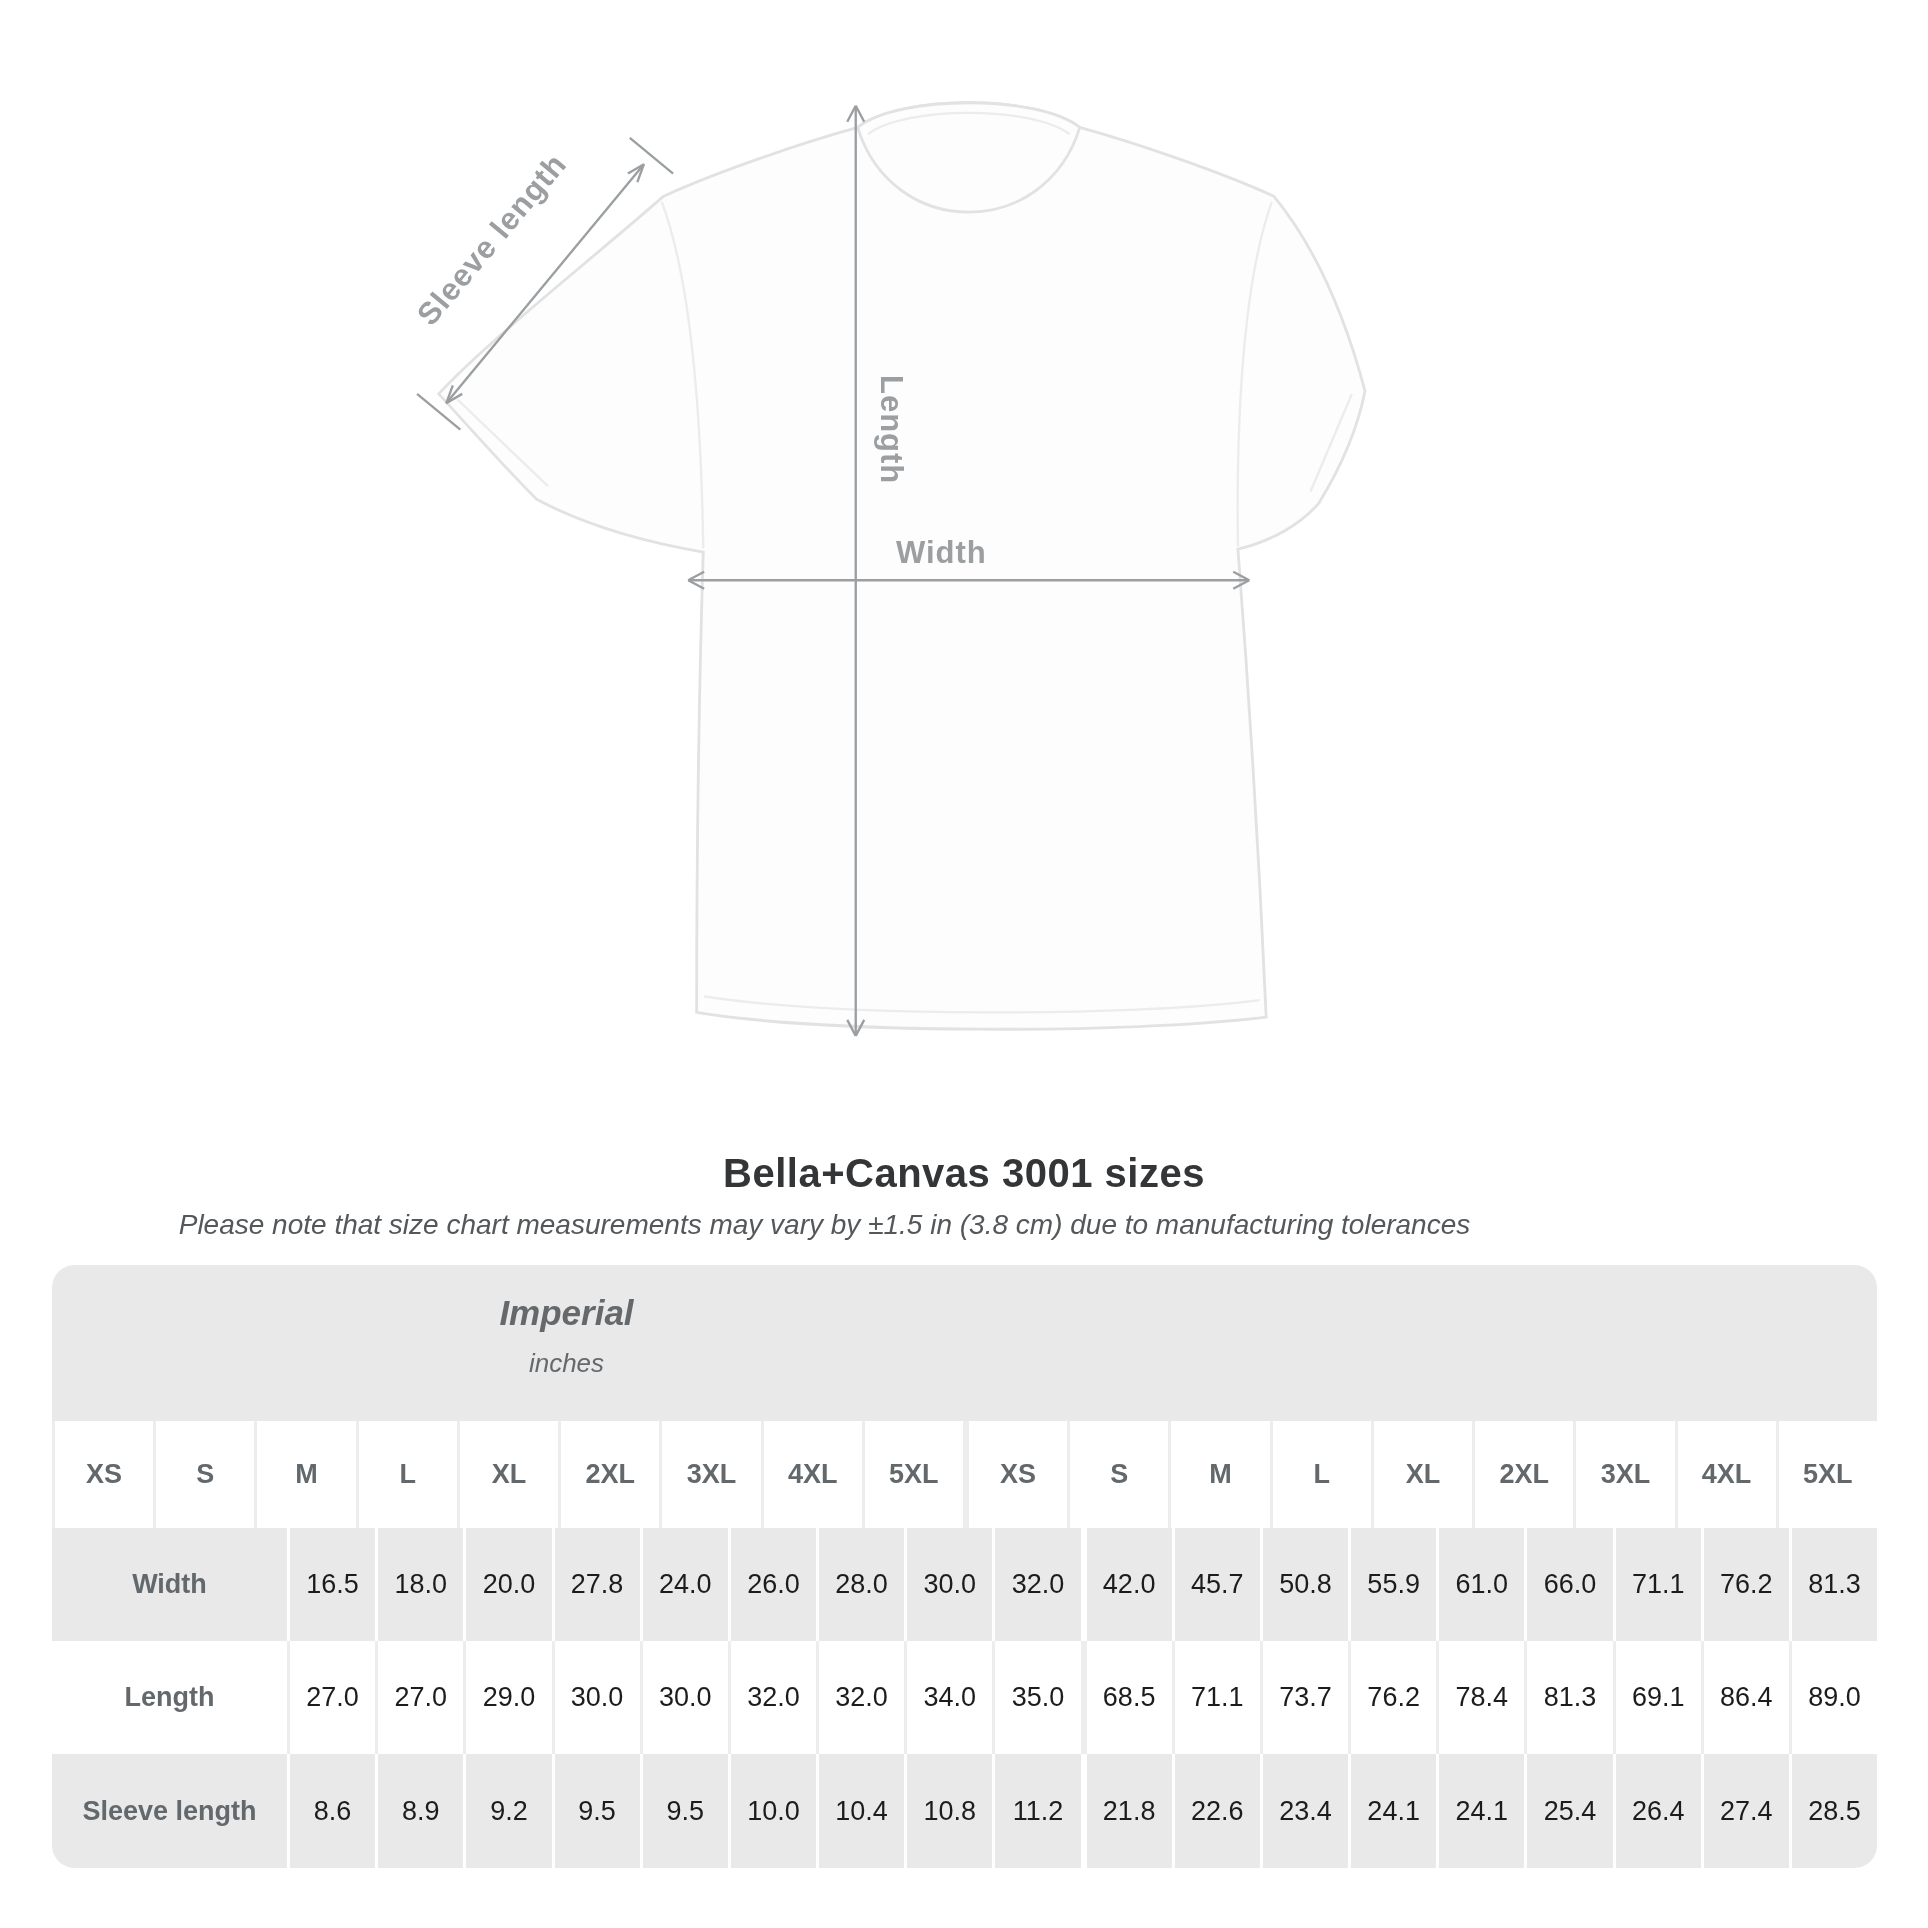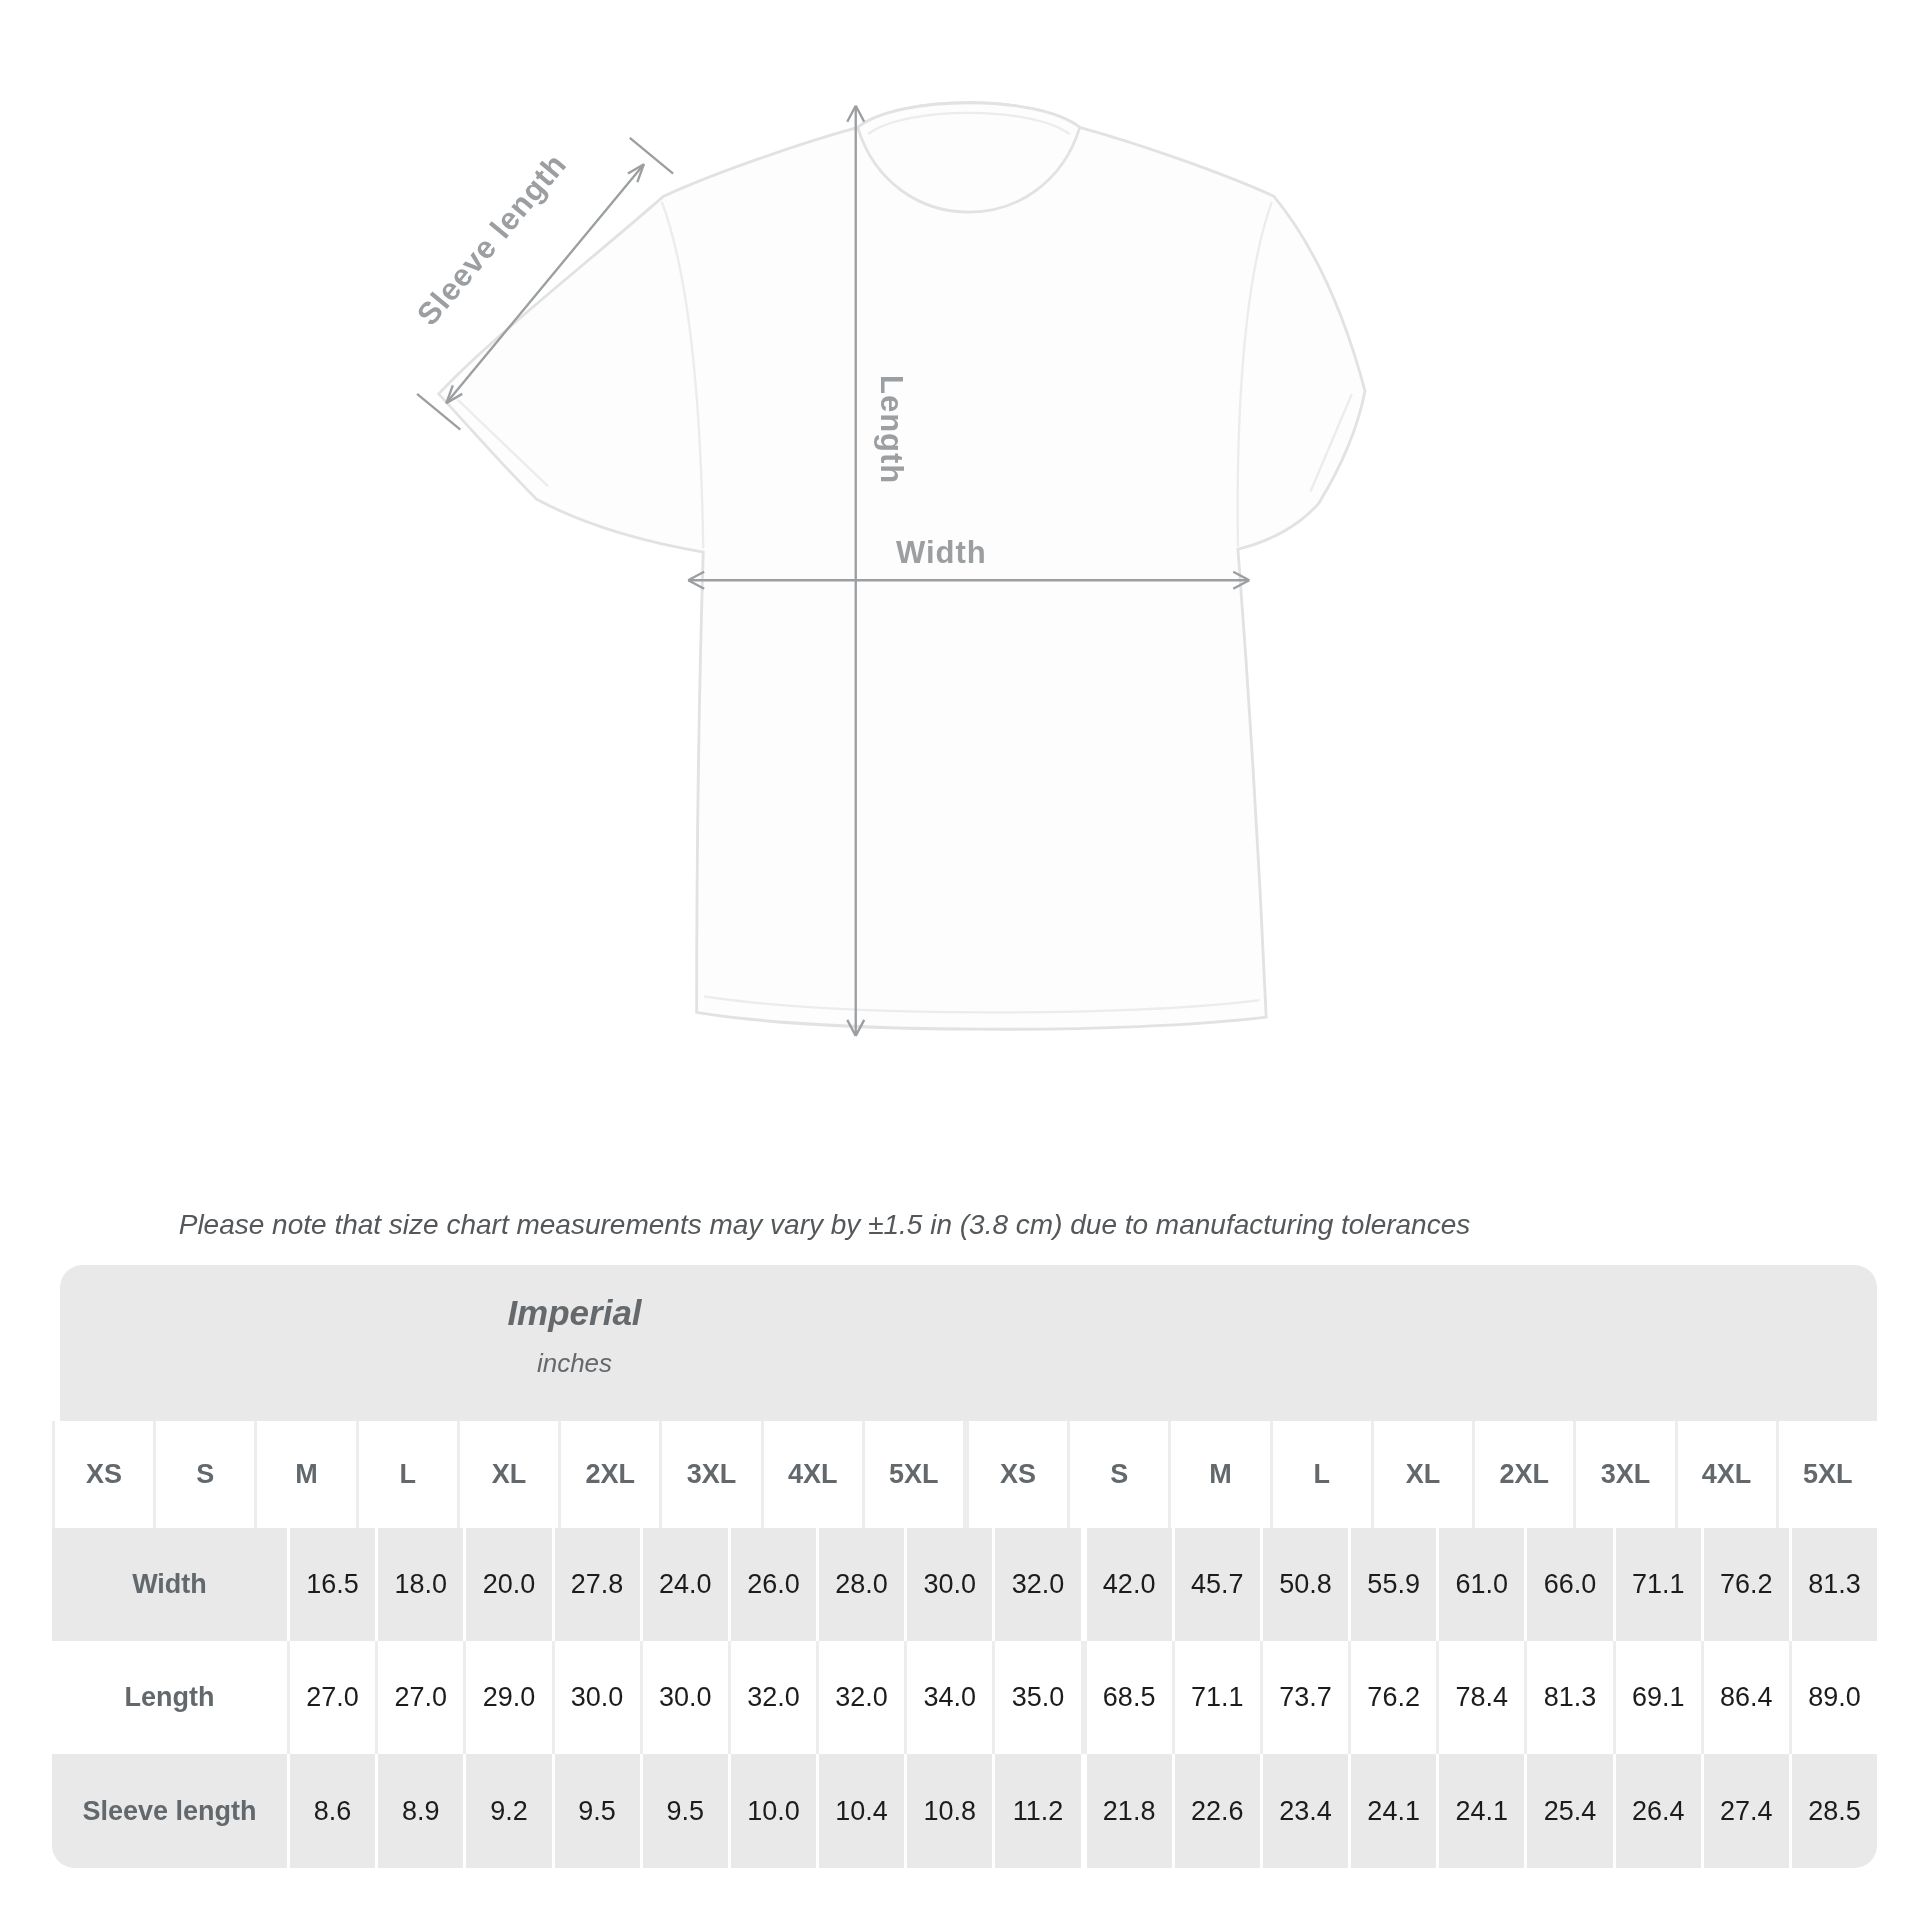--- a/index.html
+++ b/index.html
@@ -8,21 +8,21 @@
   .stage { position:relative; width:1928px; height:1928px; background:#fff; overflow:hidden; }
 
   .tee-svg { position:absolute; left:0; top:0; }
 
   .title { position:absolute; top:1151px; left:0; width:1928px; text-align:center;
     font-size:40px; font-weight:700; color:#333537; letter-spacing:0.5px; }
   .note { position:absolute; top:1209px; left:0; width:1649px; text-align:center;
     font-size:28px; font-style:italic; color:#54585a; }
 
   .sizetable { position:absolute; left:52px; top:1265px; width:1825px; }
-  .band { display:flex; height:156px; background:#e9e9e9; border-radius:22.6px 22.6px 0 0;margin-left:8px; }
+  .band { display:flex; height:156px; background:#e9e9e9; border-radius:22.6px 22.6px 0 0; }
   .band-half { display:flex; flex-direction:column; align-items:center; padding-top:28px; }
   .band-half.imperial { width:1029px; }
   .band-half.metric { flex:1; }
   .band-title { font-size:35px; font-weight:700; font-style:italic; color:#65696c; }
   .band-sub { font-size:26px; font-style:italic; color:#65696c; margin-top:15px; }
 
   .tr { display:flex; }
   .tr .td { flex:1 1 0; display:flex; align-items:center; justify-content:center;
     font-size:27px; color:#1c1c1c; border-left:3.8px solid #ededed; }
   .tr .td.label { flex:0 0 235px; border-left:none; font-weight:700; color:#62686b; }
@@ -90,20 +90,21 @@
       <path class="arrow" d="M 474 428 L 491 418 M 474 428 L 481 409"></path>
       <path class="arrow" d="M 669 146 L 715 184"></path>
       <path class="arrow" d="M 443 418 L 489 456"></path>
     </g>
 
     <text class="ann" transform="translate(531,261) rotate(-50)" text-anchor="middle">Sleeve length</text>
     <text class="ann" transform="translate(936,456) rotate(90)" text-anchor="middle">Length</text>
     <text class="ann" x="1000" y="598" text-anchor="middle">Width</text>
   </svg>
 
+  <div class="title">Bella+Canvas 3001 sizes</div>
   <div class="note">Please note that size chart measurements may vary by ±1.5 in (3.8 cm) due to manufacturing tolerances</div>
 
   <div class="sizetable">
 
     <div class="band">
       <div class="band-half imperial">
         <div class="band-title">Imperial</div>
         <div class="band-sub">inches</div>
       </div>
     </div>

